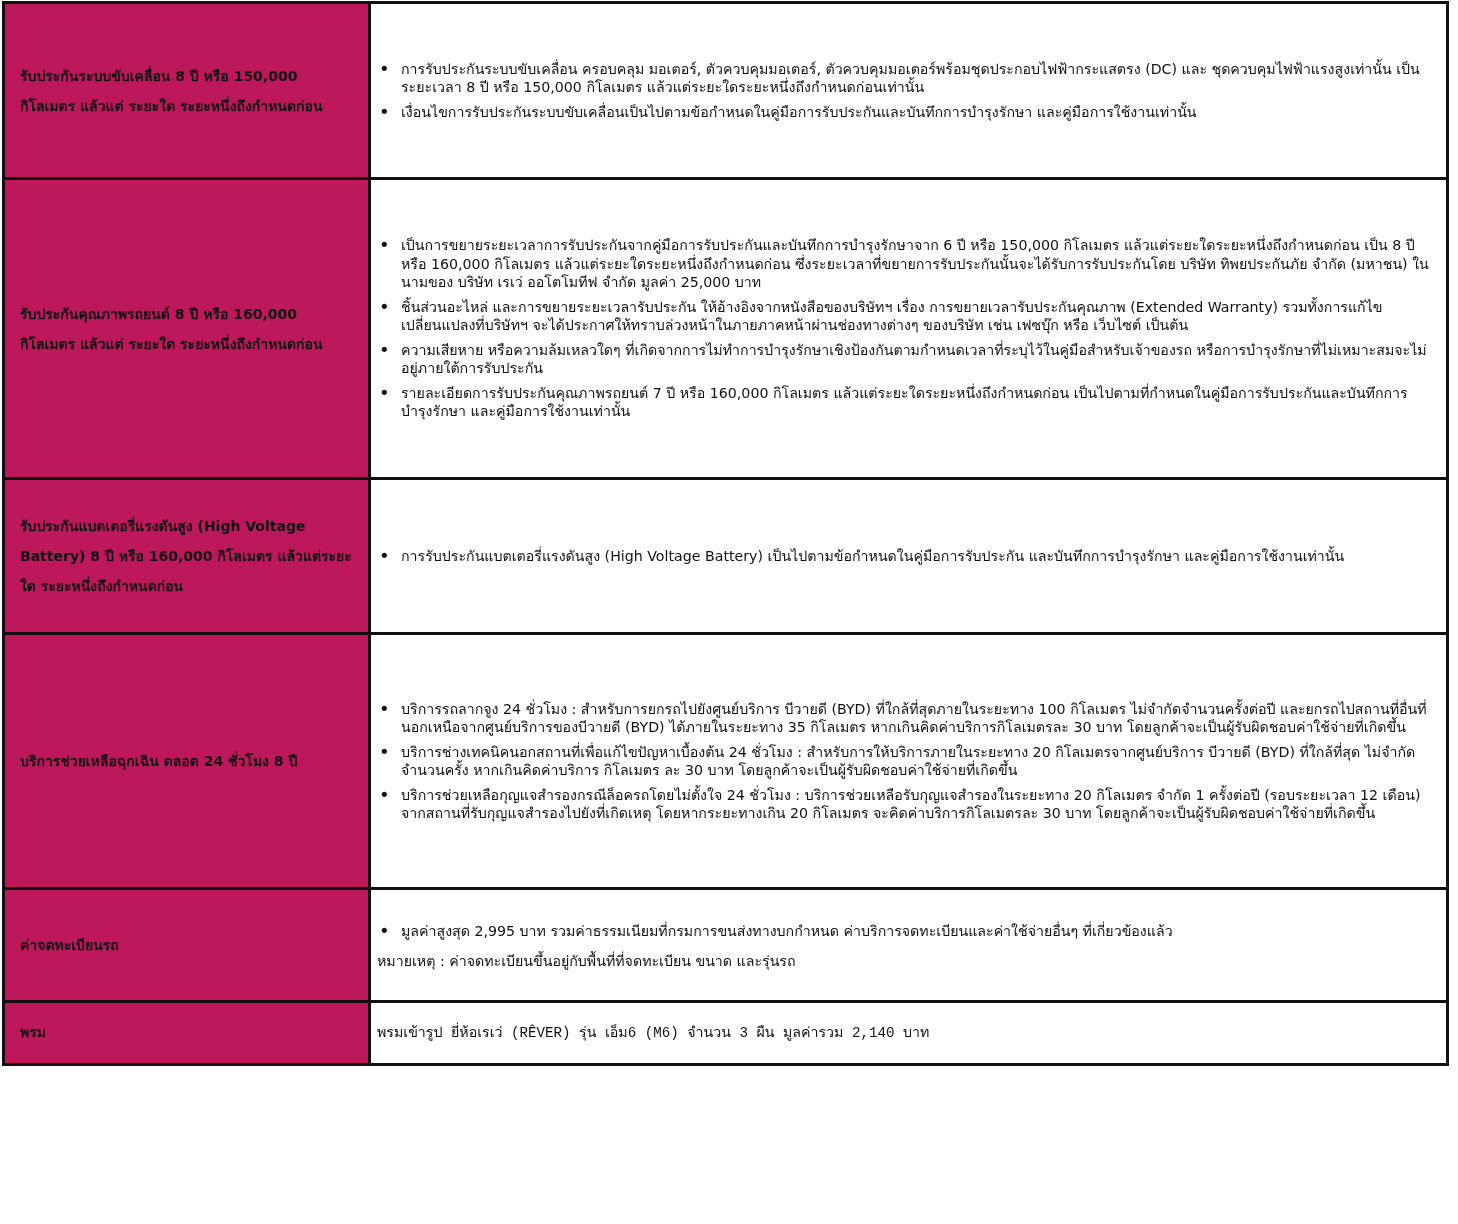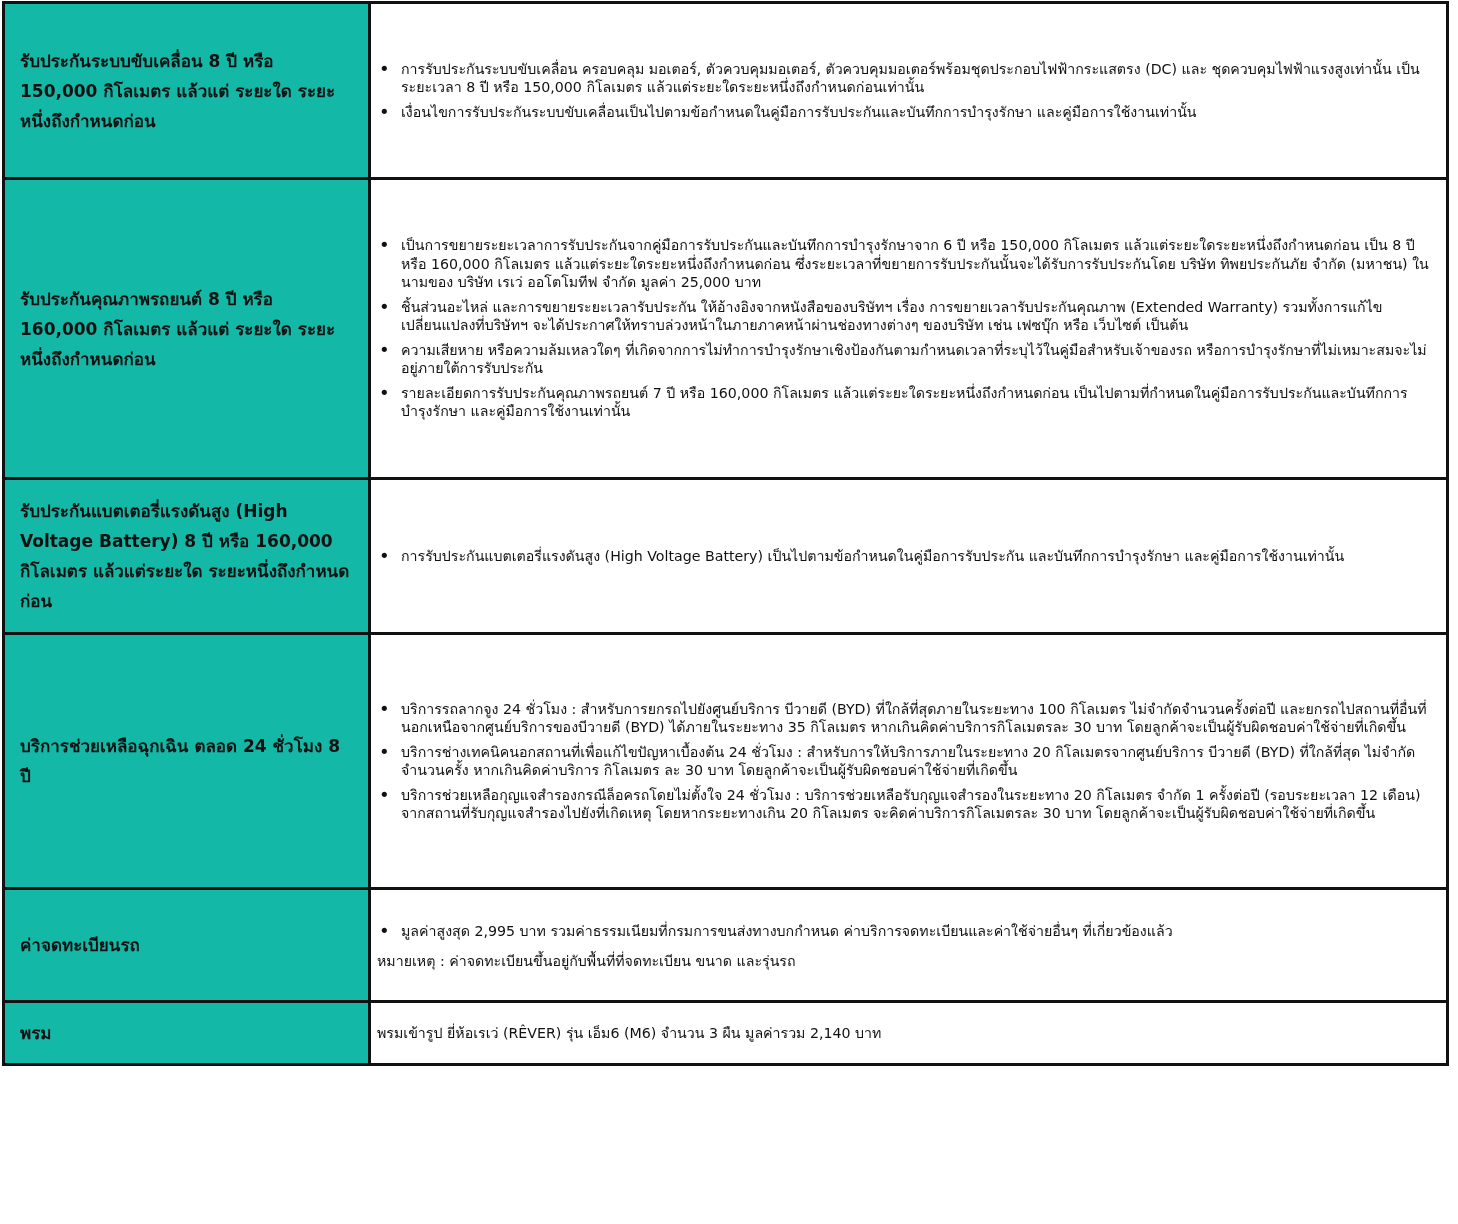--- a/index.html
+++ b/index.html
@@ -1,28 +1,28 @@
 <!DOCTYPE html>
 <html><head>
 <meta charset="utf-8">
 <style>
   html, body { margin: 0; padding: 0; background: #ffffff; }
   body { width: 1458px; height: 1224px; overflow: hidden; position: relative; font-family: "DejaVu Sans", "Liberation Sans", sans-serif; color: #111; }
   table.benefits { position: absolute; left: 2px; top: 1px; width: 1447px; border-collapse: collapse; table-layout: fixed; }
   table.benefits td { border: 3px solid #111; vertical-align: middle; }
-  td.label { width: 336px; background: #14b8a6; padding: 0 12px 0 15px; font-size: 17px; line-height: 30px; font-weight: 600; }
+  td.label { width: 336px; background: #be185d; padding: 0 12px 0 15px; font-size: 14px; line-height: 30px; font-weight: 600; }
   td.detail { background: #ffffff; padding: 6px 8px 6px 6px; font-size: 14.2px; line-height: 18.5px; }
   ul.bullets { list-style: none; margin: 0; padding: 0; }
   ul.bullets li { position: relative; padding-left: 24px; margin: 6px 0; }
   ul.bullets li::before { content: "\2022"; position: absolute; left: 2px; top: 0; font-size: 18px; line-height: 18px; }
   .plain { padding-left: 0; margin: 8px 0; }
   .note { margin: 12px 0 4px 0; }
   tr.r1 { height: 176px; } tr.r2 { height: 300px; } tr.r3 { height: 155px; }
   tr.r4 { height: 255px; } tr.r5 { height: 65px; } tr.r6 { height: 85px; }
-  tr.r7 { height: 113px; } tr.r8 { height: 63px; }
+  tr.r7 { height: 113px; } tr.r8 { height: 63px; font-family: Liberation Mono, monospace; }
 </style>
 </head>
 <body>
 
 <table class="benefits">
   <tbody>
     <tr class="r1">
       <td class="label">รับประกันระบบขับเคลื่อน 8 ปี หรือ 150,000 กิโลเมตร แล้วแต่ ระยะใด ระยะหนึ่งถึงกำหนดก่อน</td>
       <td class="detail">
         <ul class="bullets">

